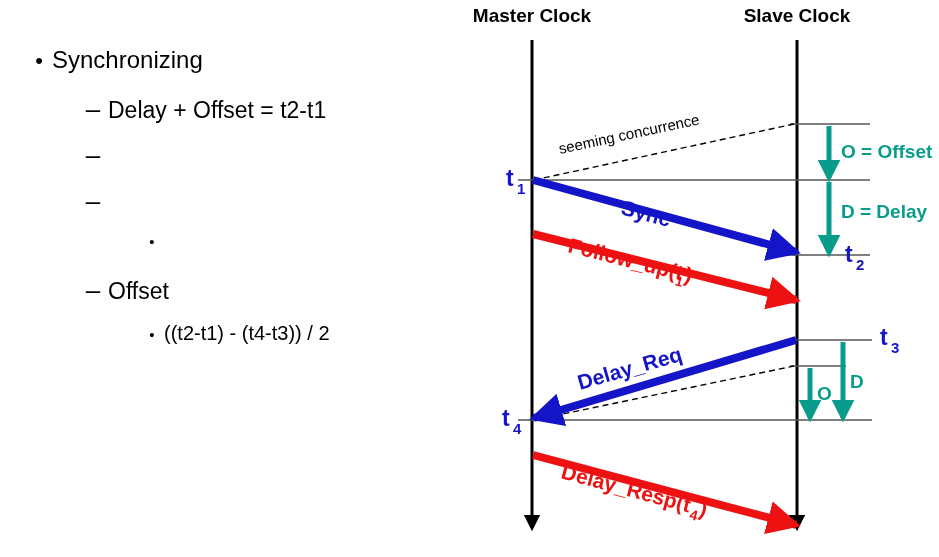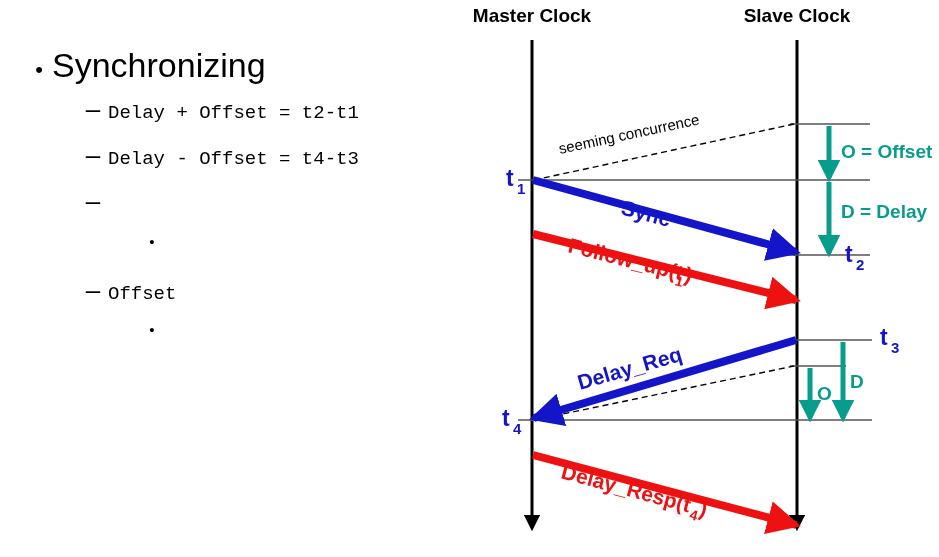--- a/index.html
+++ b/index.html
@@ -36,26 +36,26 @@
     text-align: center;
     flex: 0 0 auto;
   }
   .bullet-text {
     display: inline-block;
   }
 
   
   .lvl1 { left: 26px; font-size: 34px; }
   .lvl1 .bullet-mark { width: 26px; font-size: 22px; line-height: 1; }
-  .lvl1 .bullet-text { font-size: 34px; }
+  .lvl1 .bullet-text { font-size: 24px; }
 
   
   .lvl2 { left: 78px; font-size: 27px; }
   .lvl2 .bullet-mark { width: 30px; font-size: 26px; line-height: 1; }
-  .lvl2 .bullet-text { font-size: 19px; font-family: Liberation Mono, monospace; }
+  .lvl2 .bullet-text { font-size: 23px; }
 
   
   .lvl3 { left: 140px; font-size: 20px; }
   .lvl3 .bullet-mark { width: 24px; font-size: 15px; line-height: 1; }
   .lvl3 .bullet-text { font-size: 20px; }
 
   #row-sync   { top: 46px; }
   #row-do1    { top: 96px; }
   #row-do2    { top: 142px; }
   #row-delay  { top: 188px; }
@@ -137,38 +137,38 @@
     <span class="bullet-text">Synchronizing</span>
   </div>
 
   <div class="bullet-row lvl2" id="row-do1">
     <span class="bullet-mark">–</span>
     <span class="bullet-text">Delay + Offset = t2-t1</span>
   </div>
 
   <div class="bullet-row lvl2" id="row-do2">
     <span class="bullet-mark">–</span>
-    <span class="bullet-text">Delay - Offset = t4-t3</span>
   </div>
 
   <div class="bullet-row lvl2" id="row-delay">
     <span class="bullet-mark">–</span>
   </div>
 
   <div class="bullet-row lvl3" id="row-delayf">
     <span class="bullet-mark">•</span>
   </div>
 
   <div class="bullet-row lvl2" id="row-offset">
     <span class="bullet-mark">–</span>
     <span class="bullet-text">Offset</span>
   </div>
 
   <div class="bullet-row lvl3" id="row-offsetf">
     <span class="bullet-mark">•</span>
+    <span class="bullet-text">((t2-t1) - (t4-t3)) / 2</span>
   </div>
 
 </div>
 
 <div id="diagram">
 <svg width="479" height="557" viewBox="0 0 479 557" xmlns="http://www.w3.org/2000/svg">
 
   <defs>
     <marker id="arrowBlue" viewBox="0 0 10 10" refX="8.5" refY="5" markerWidth="4.2" markerHeight="4.2" orient="auto-start-reverse">
       <path d="M 0 0 L 10 5 L 0 10 z" fill="#1414c8"></path>

